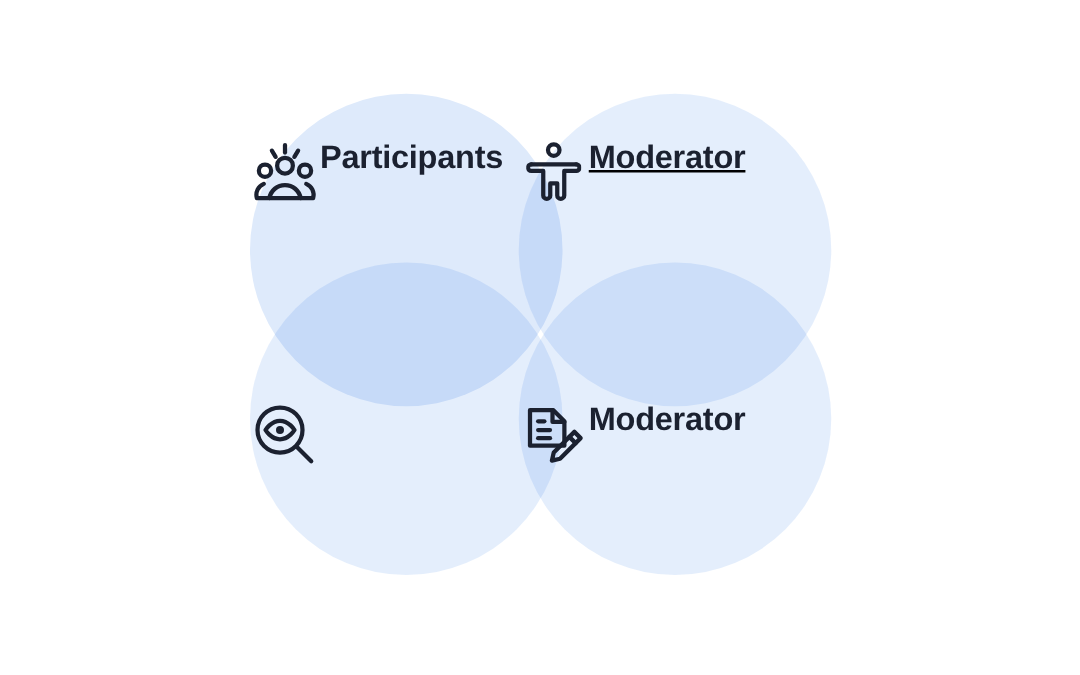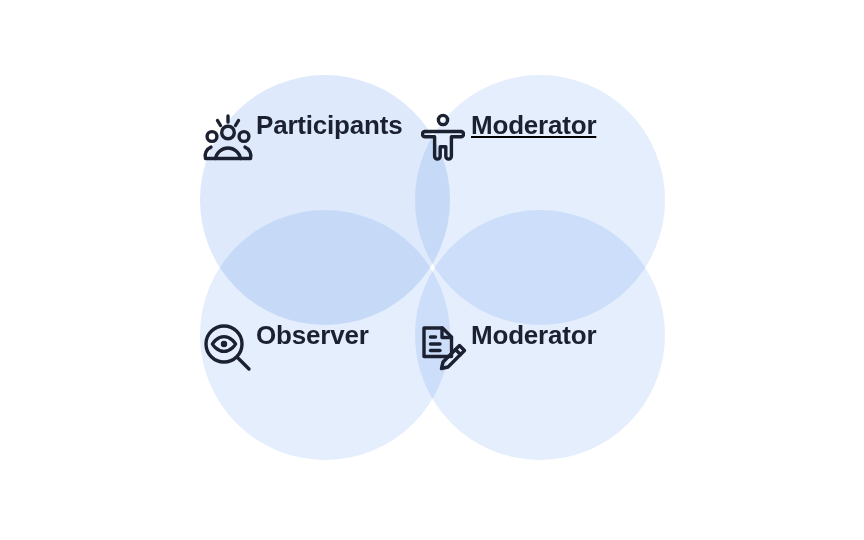--- a/index.html
+++ b/index.html
@@ -104,21 +104,20 @@
 
   <div class="role-node" id="node-observer">
     <div class="role-icon">
       <svg width="50" height="50" viewBox="0 0 50 50" fill="none" stroke="#1b2130" stroke-width="3.4" stroke-linecap="round" stroke-linejoin="round">
         <circle cx="21" cy="21" r="18"></circle>
         <path d="M21 13.6 c7.2 0 11.6 7.4 11.6 7.4 s-4.4 7.4 -11.6 7.4 -11.6 -7.4 -11.6 -7.4 4.4 -7.4 11.6 -7.4 z"></path>
         <circle cx="21" cy="21" r="3.2" fill="#1b2130" stroke="none"></circle>
         <line x1="34.2" y1="34.2" x2="46" y2="46"></line>
       </svg>
     </div>
-    <div class="role-label">Observer</div>
   </div>
 
   <div class="role-node" id="node-recorder">
     <div class="role-icon">
       <svg width="50" height="50" viewBox="0 0 50 50" fill="none" stroke="#1b2130" stroke-width="3.4" stroke-linecap="round" stroke-linejoin="round">
         <path d="M6 5 h18.5 l9 9 v19.5 h-27.5 z"></path>
         <path d="M24 5 v9.5 h9.5"></path>
         <line x1="12.5" y1="14" x2="17.5" y2="14"></line>
         <line x1="12.5" y1="21" x2="22" y2="21"></line>
         <line x1="12.5" y1="27.5" x2="22" y2="27.5"></line>

